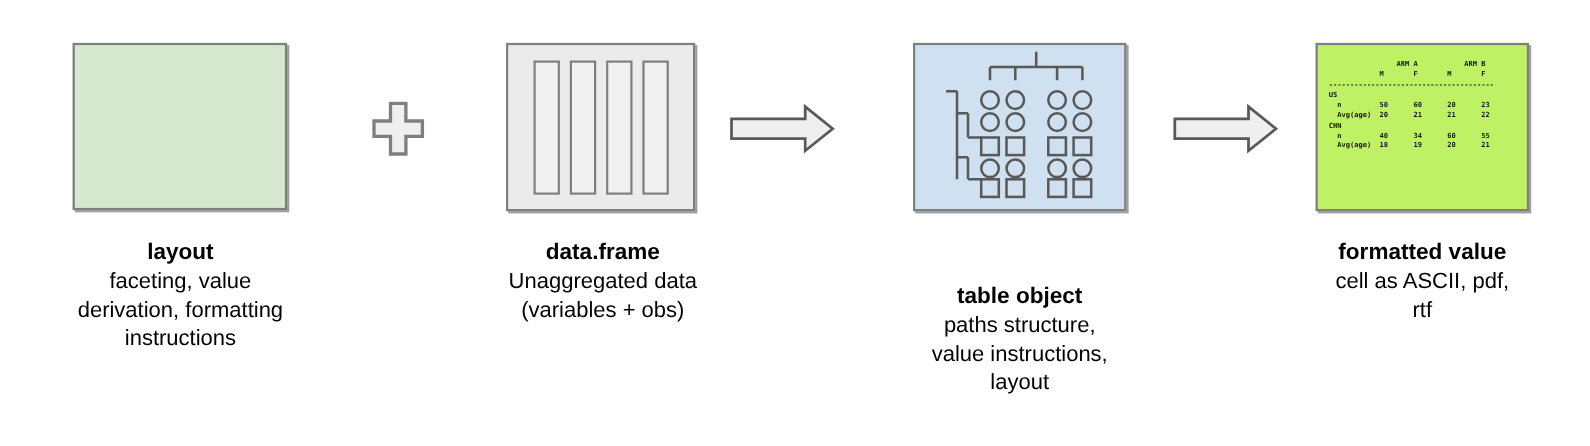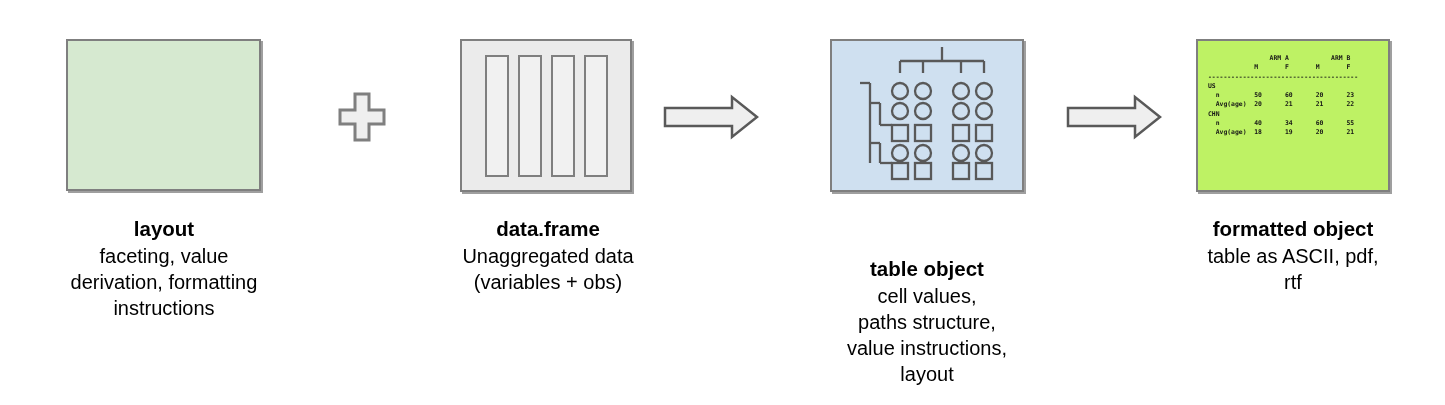--- a/index.html
+++ b/index.html
@@ -229,25 +229,24 @@
   </div>
 
   <div class="caption" id="caption-dataframe">
     <span class="title">data.frame</span>
     <span class="desc">Unaggregated data</span>
     <span class="desc">(variables + obs)</span>
   </div>
 
   <div class="caption" id="caption-tableobject">
     <span class="title">table object</span>
-    <span class="desc">cell values,</span>
     <span class="desc">paths structure,</span>
     <span class="desc">value instructions,</span>
     <span class="desc">layout</span>
   </div>
 
   <div class="caption" id="caption-formatted">
-    <span class="title">formatted object</span>
-    <span class="desc">table as ASCII, pdf,</span>
+    <span class="title">formatted value</span>
+    <span class="desc">cell as ASCII, pdf,</span>
     <span class="desc">rtf</span>
   </div>
 
 </div>
 
 </body></html>

